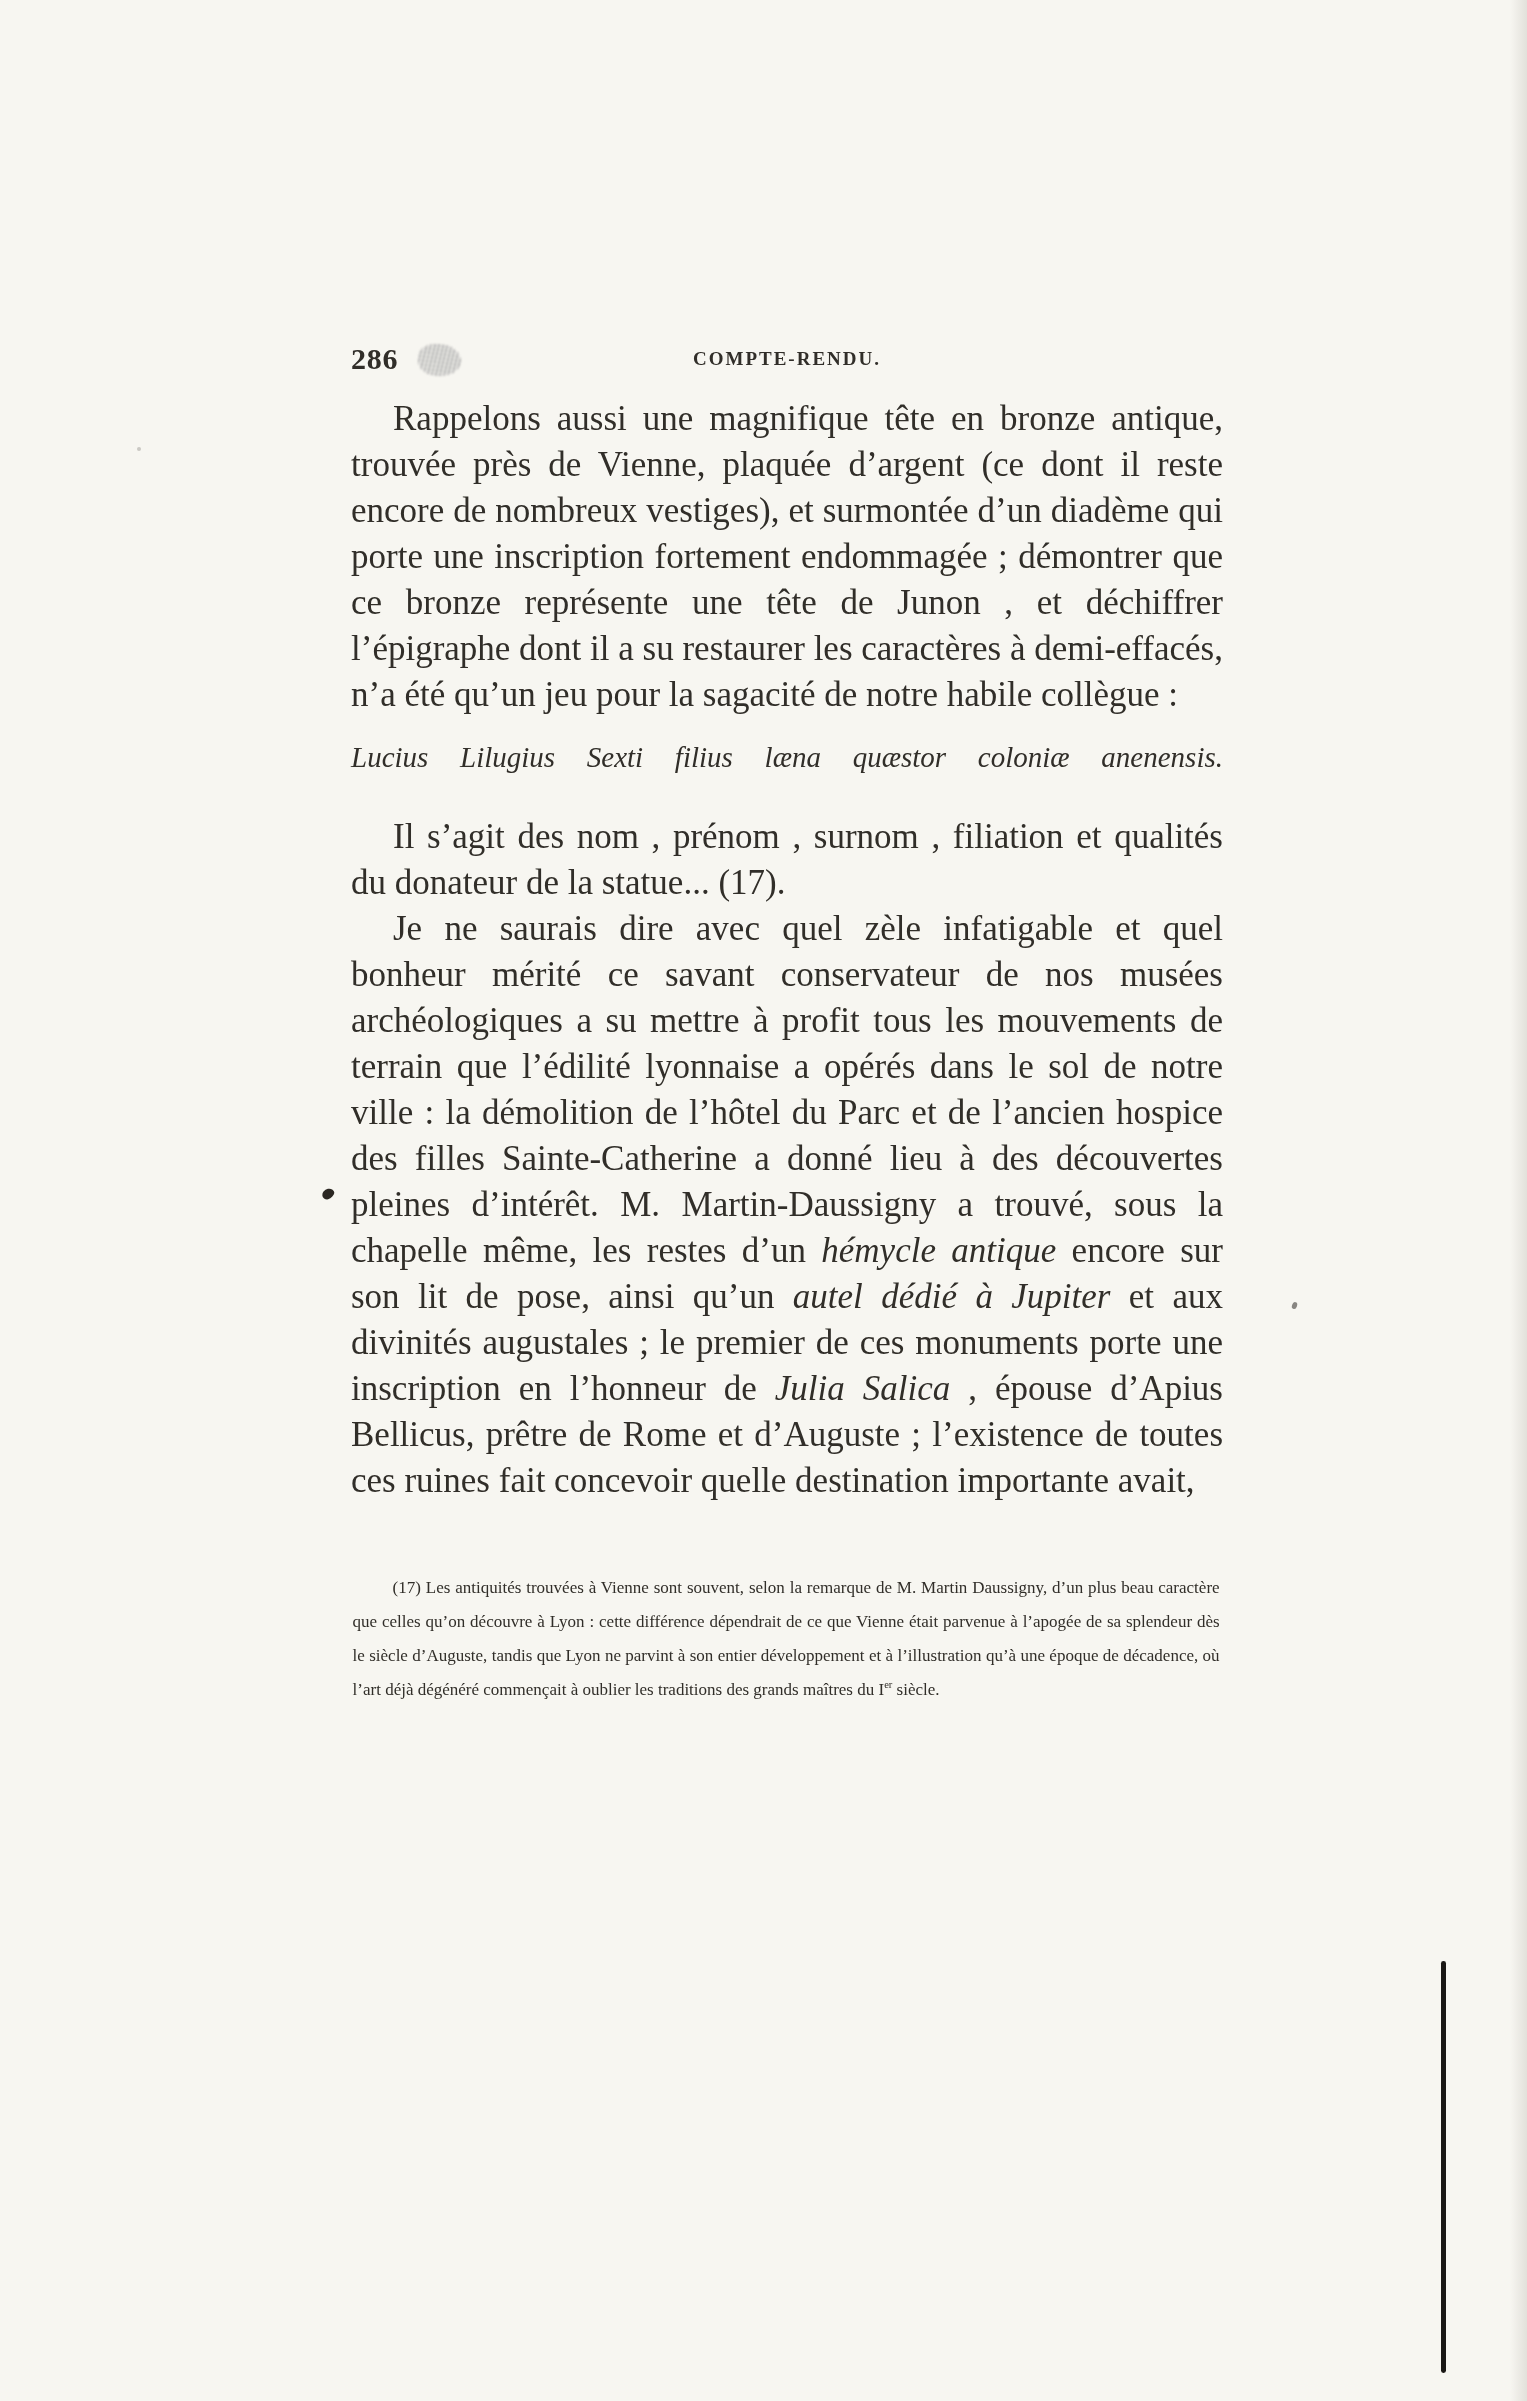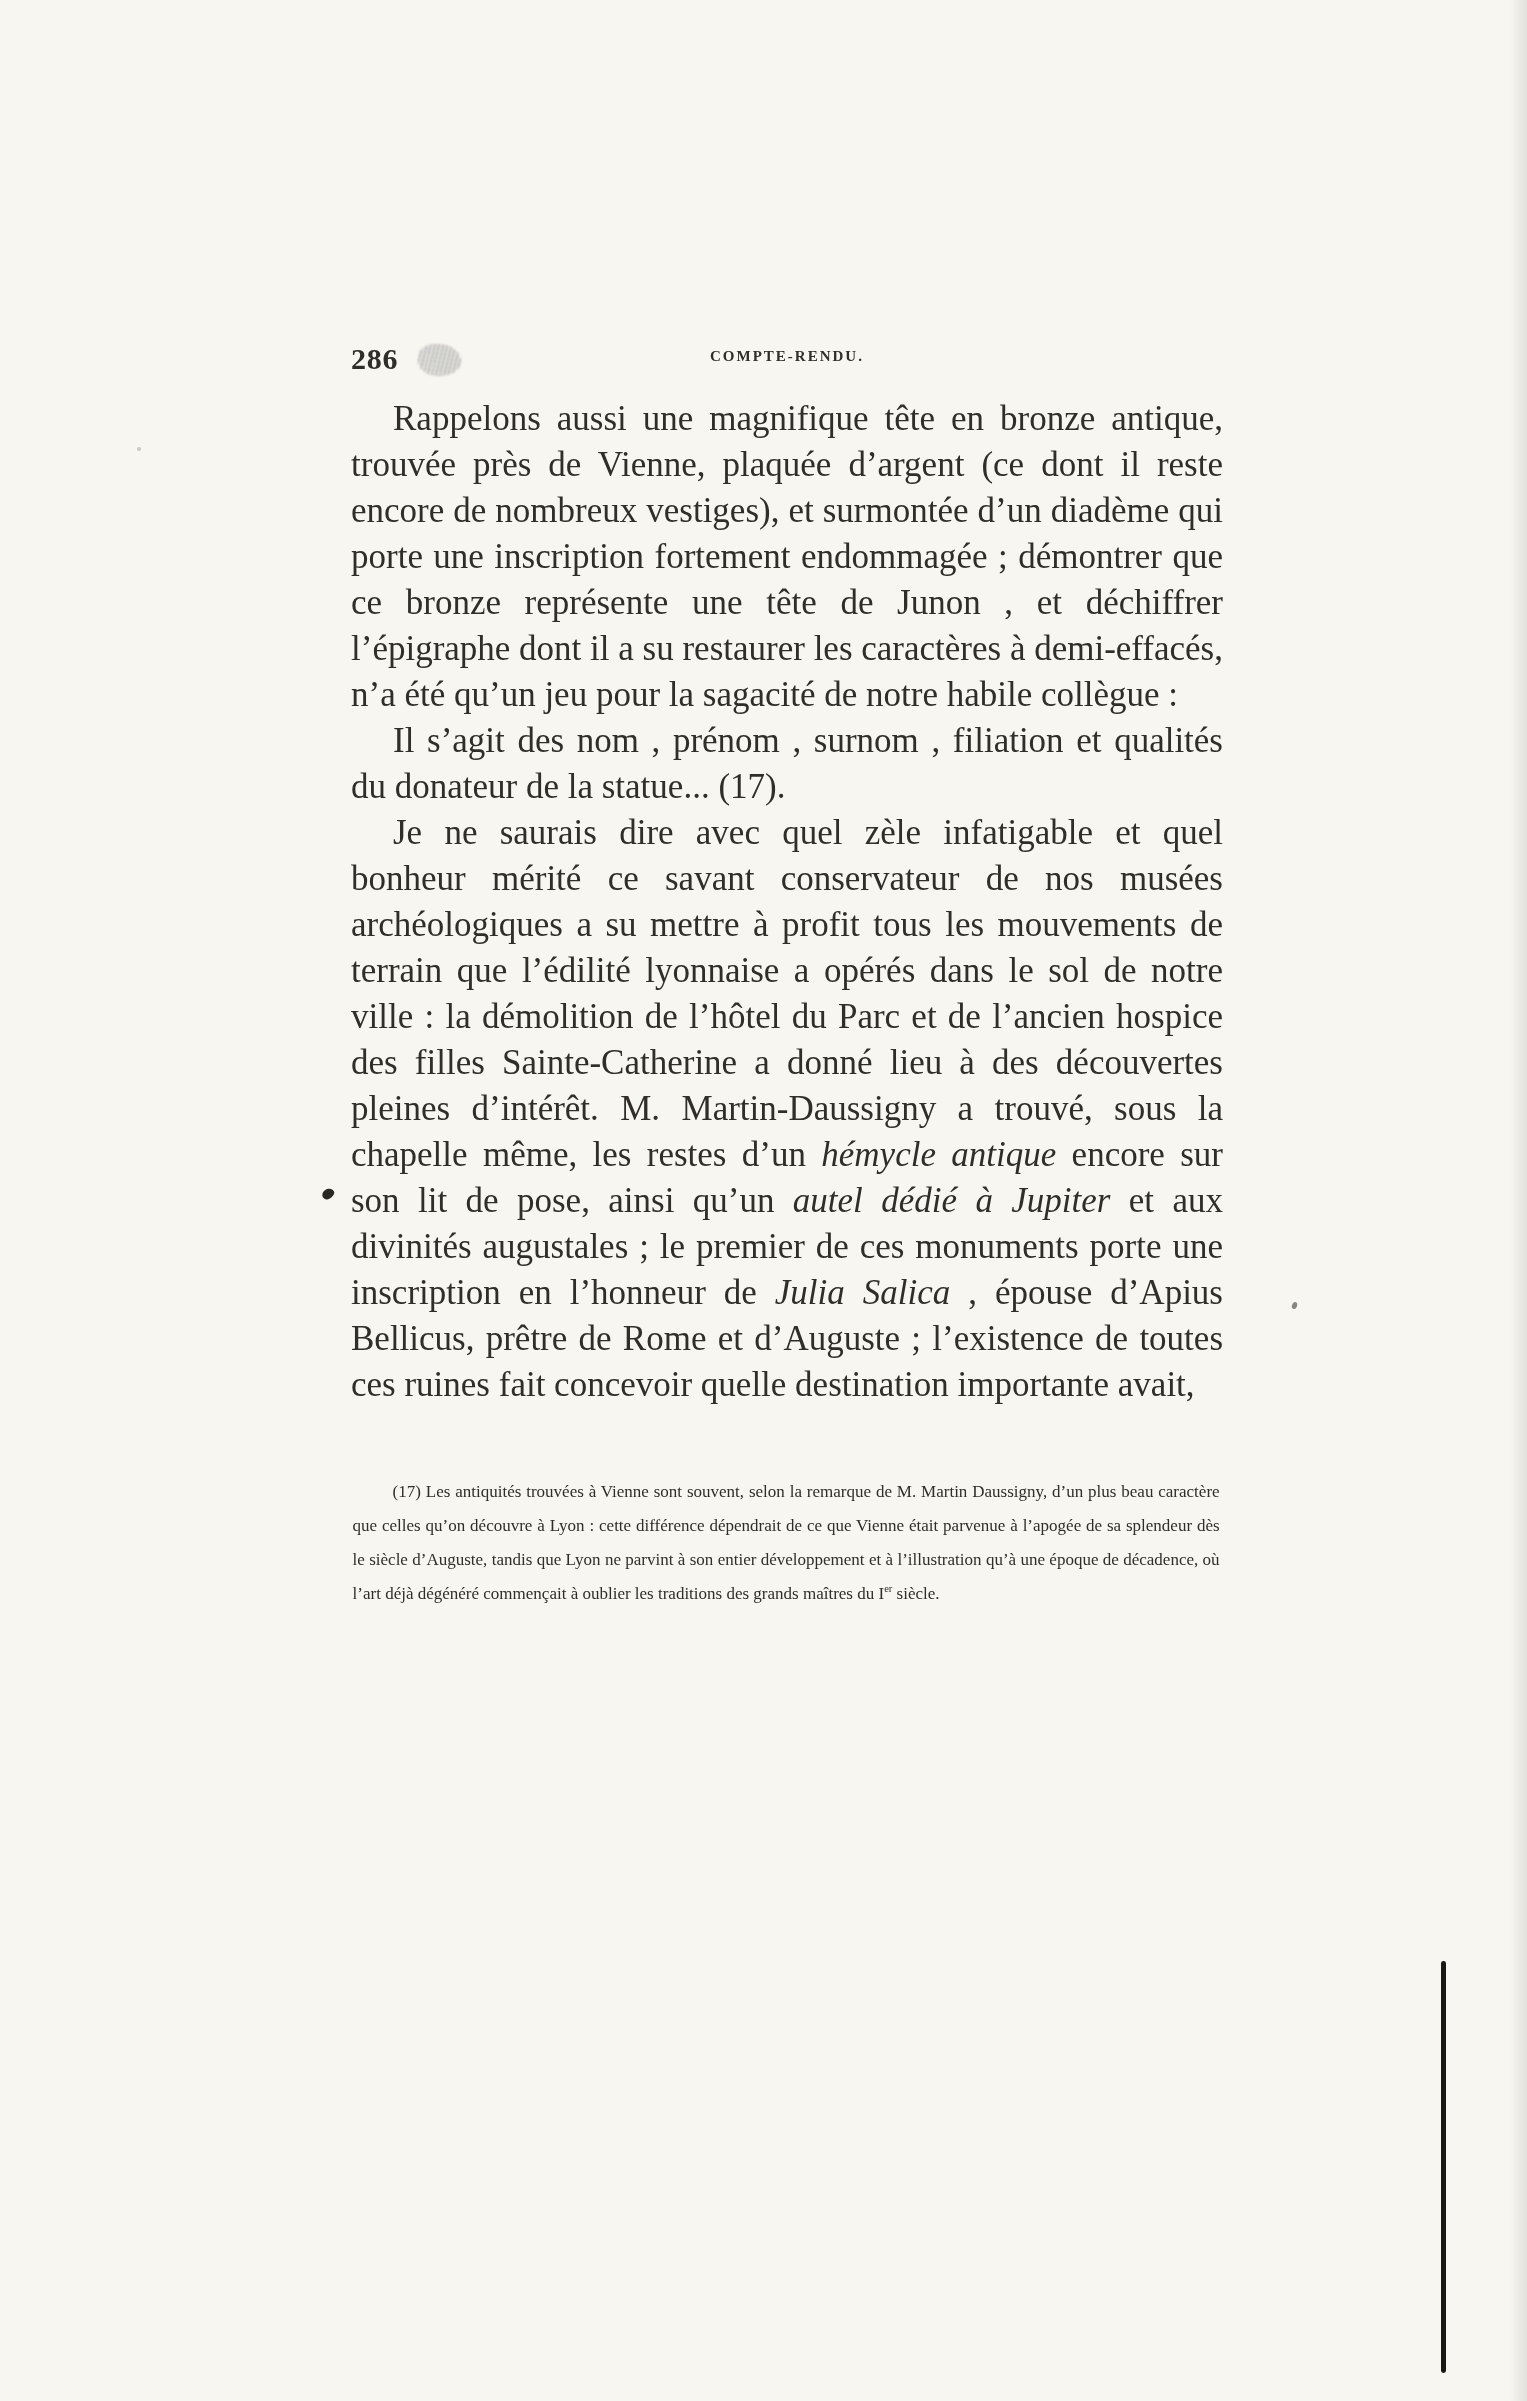--- a/index.html
+++ b/index.html
@@ -39,21 +39,21 @@
     position: absolute;
     left: 0; top: 0;
     font-size: 30px;
     font-weight: bold;
     letter-spacing: 0.8px;
   }
   .running {
     position: absolute;
     left: 50%; top: 6.4px;
     transform: translateX(-50%);
-    font-size: 15px;
+    font-size: 19px;
     font-weight: bold;
     letter-spacing: 2px;
   }
   .smudge {
     position: absolute;
     left: 67px; top: 1.6px;
     width: 43px; height: 32px;
     background:
       repeating-linear-gradient(104deg,
         rgba(80,80,86,0.55) 0 1.6px,
@@ -129,20 +129,21 @@
 
     <div class="header">
       <span class="pagenum">286</span>
       <span class="smudge"></span>
       <span class="running">COMPTE-RENDU.</span>
     </div>
 
     <p class="para indent first-para">Rappelons aussi une magnifique tête en bronze antique, trouvée près de Vienne, plaquée d’argent (ce dont il reste encore de nombreux vestiges), et surmontée d’un diadème qui porte une inscription fortement endommagée ; démontrer que ce bronze représente une tête de Junon , et déchiffrer l’épigraphe dont il a su restaurer les caractères à demi-effacés, n’a été qu’un jeu pour la sagacité de notre habile collègue :</p>
 
 
+    <p class="transcription">Lucius Lilugius Sexti filius læna quæstor coloniæ anenensis.</p>
 
     <p class="para indent">Il s’agit des nom , prénom , surnom , filiation et qualités du donateur de la statue... (17).</p>
 
     <p class="para indent"><span>Je ne saurais dire avec quel zèle infatigable et quel bonheur mérité ce savant conservateur de nos musées archéologiques a su mettre à profit tous les mouvements de terrain que l’édilité lyonnaise a opérés dans le sol de notre ville : la démolition de l’hôtel du Parc et de l’ancien hospice des filles Sainte-Catherine a donné lieu à des découvertes pleines d’intérêt. M. Martin-Daussigny a trouvé, sous la chapelle même, les restes d’un </span><span class="it">hémycle antique</span><span> encore sur son lit de pose, ainsi qu’un </span><span class="it">autel dédié à Jupiter</span><span> et aux divinités augustales ; le premier de ces monuments porte une inscription en l’honneur de </span><span class="it">Julia Salica</span><span> , épouse d’Apius Bellicus, prêtre de Rome et d’Auguste ; l’existence de toutes ces ruines fait concevoir quelle destination importante avait,</span></p>
 
     <div class="footnote"><span>(17) Les antiquités trouvées à Vienne sont souvent, selon la remarque de M. Martin Daussigny, d’un plus beau caractère que celles qu’on découvre à Lyon : cette différence dépendrait de ce que Vienne était parvenue à l’apogée de sa splendeur dès le siècle d’Auguste, tandis que Lyon ne parvint à son entier développement et à l’illustration qu’à une époque de décadence, où l’art déjà dégénéré commençait à oublier les traditions des grands maîtres du I</span><sup>er</sup><span> siècle.</span></div>
 
   </div>
 
   <div class="margin-dot"></div>

